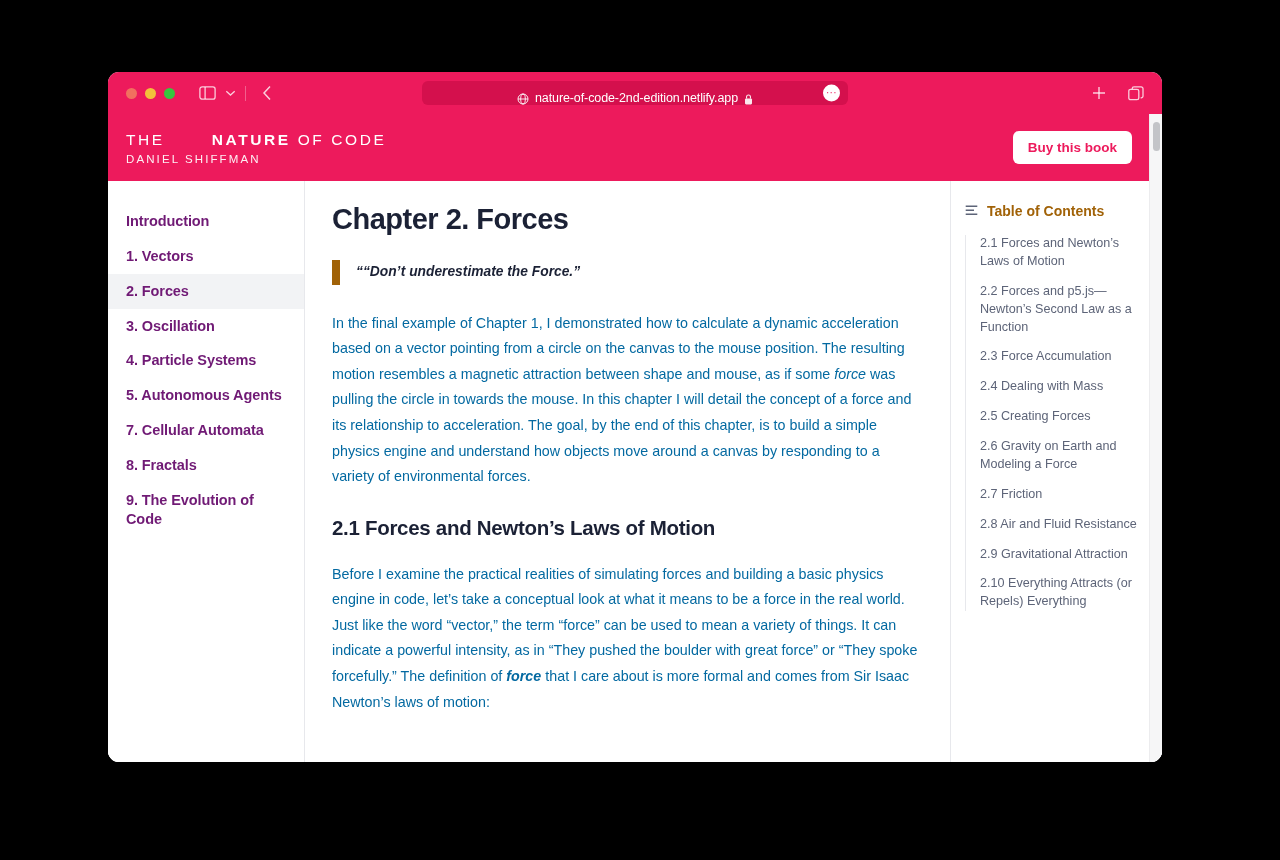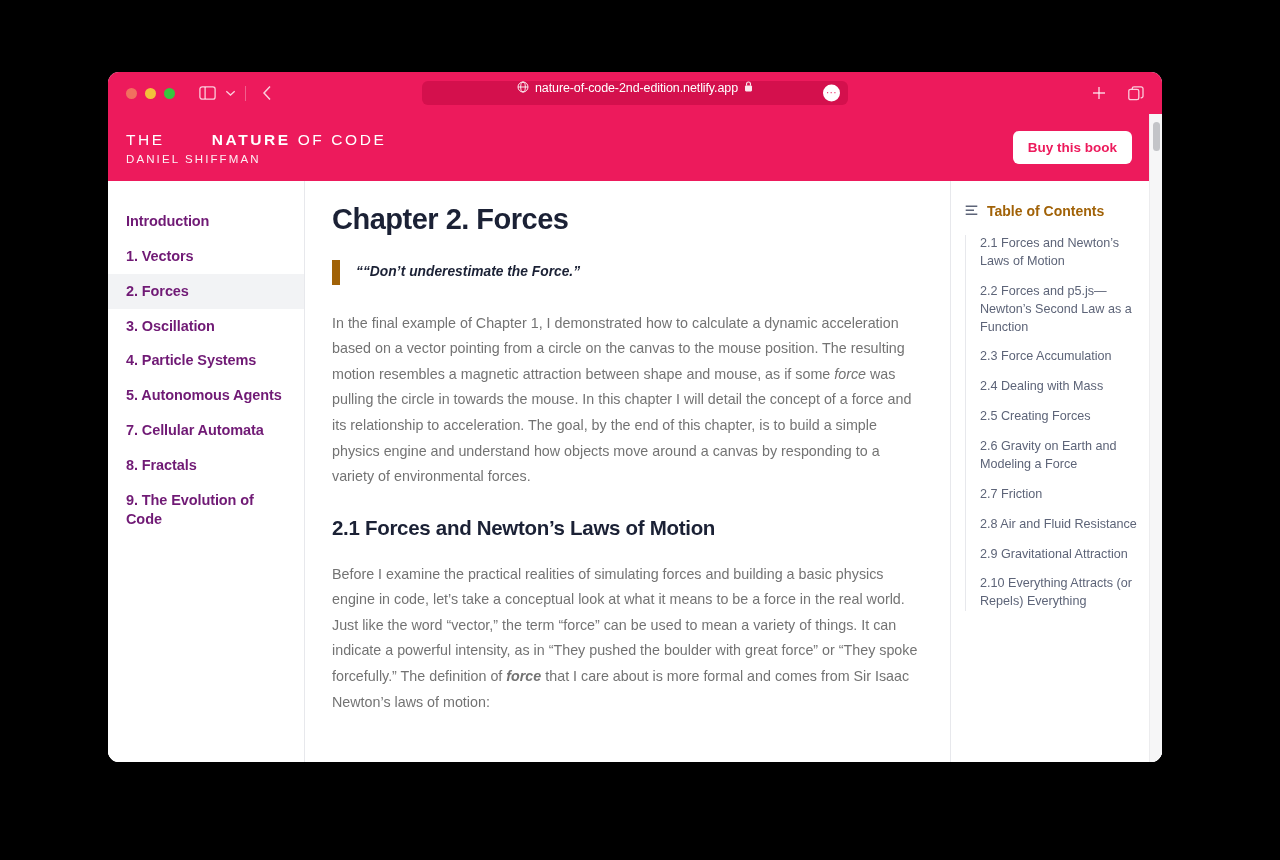--- a/index.html
+++ b/index.html
@@ -46,21 +46,21 @@
   .divider-v { width:1px; height:15px; background: rgba(255,255,255,0.30); margin-left:9px; }
   .back-btn { margin-left: 16px; }
 
   .urlbar {
     position: absolute;
     left: 50%; transform: translateX(-50%);
     top: 9px;
     width: 426px; height: 24px;
     background: #D4104D;
     border-radius: 6px;
-    display: flex; align-items: flex-start; justify-content: center;
+    display: flex; align-items: flex-end; justify-content: center;
     gap: 6px;
   }
   .urlbar .url-text {
     font-size: 12.5px;
     color: #ffffff;
     letter-spacing: -0.1px;
     white-space: nowrap;
   }
   .globe-icon, .lock-icon { display:flex; align-items:center; color: rgba(255,255,255,0.9); }
   .more-btn {
@@ -163,21 +163,21 @@
     font-weight: 700;
     font-size: 13.8px;
     color: #1b2135;
     line-height: 1.5;
   }
   .quote p.attrib { font-weight: 400; margin-top: 12px; }
 
   .para {
     font-size: 14.3px;
     line-height: 1.79;
-    color: #737373;
+    color: #0369a1;
     margin-bottom: 26px;
   }
   .h2 {
     font-size: 20.5px;
     font-weight: 800;
     color: #1b2135;
     letter-spacing: -0.3px;
     margin: 8px 0 22px 0;
   }
   .para em { font-style: italic; }

